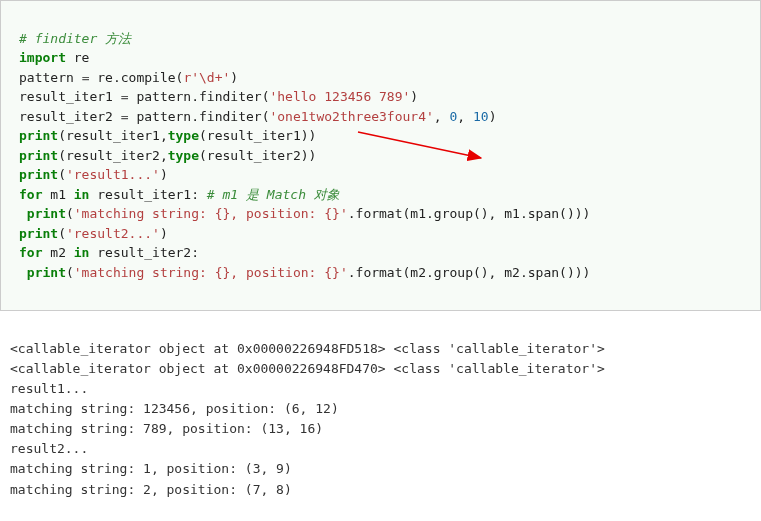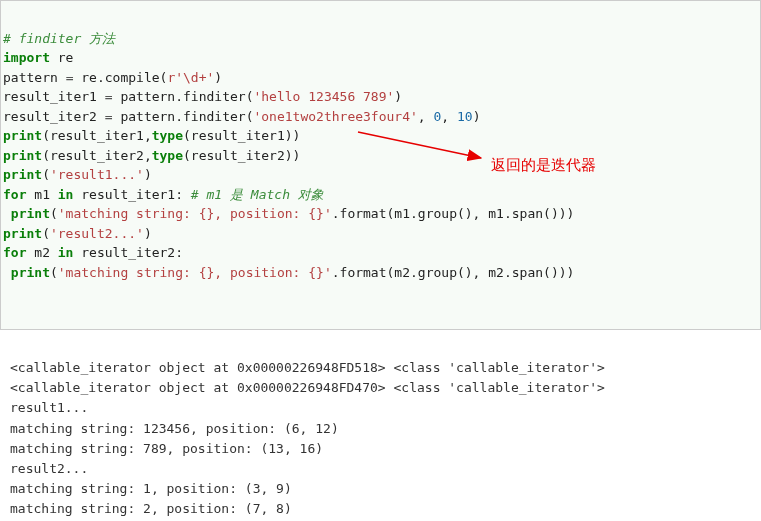--- a/index.html
+++ b/index.html
@@ -9,21 +9,21 @@
     }
     body {
       font-family: "Microsoft YaHei", "宋体", monospace;
       background: #fff;
       width: 761px;
       position: relative;
     }
     .code-block {
       background: #f7fbf7;
       border: 1px solid #ccc;
-      padding: 8px 2px;
+      padding: 8px 18px;
       font-size: 13px;
       line-height: 1.5;
       font-family: Consolas, monospace;
       white-space: pre;
       position: relative;
     }
     .output-block {
       padding: 8px 10px;
       font-size: 13px;
       line-height: 1.55;
@@ -85,21 +85,20 @@
 <span class="keyword">for</span><span class="plain"> m2 </span><span class="keyword">in</span><span class="plain"> result_iter2:</span>
 <span class="plain"> </span><span class="keyword">print</span><span class="plain">(</span><span class="str">'matching string: {}, position: {}'</span><span class="plain">.format(m2.group(), m2.span()))</span>
 <svg class="arrow" width="140" height="40">
   <defs>
     <marker id="ah" markerWidth="10" markerHeight="8" refX="9" refY="4" orient="auto">
       <path d="M0,0 L10,4 L0,8 Z" fill="#e60000"></path>
     </marker>
   </defs>
   <line x1="2" y1="4" x2="125" y2="30" stroke="#e60000" stroke-width="1.5" marker-end="url(#ah)"></line>
 </svg>
-<div class="annotation">返回的是迭代器</div>
 </div>
 
 <div class="output-block">
 <span>&lt;callable_iterator object at 0x00000226948FD518&gt; &lt;class 'callable_iterator'&gt;</span>
 <span>&lt;callable_iterator object at 0x00000226948FD470&gt; &lt;class 'callable_iterator'&gt;</span>
 <span>result1...</span>
 <span>matching string: 123456, position: (6, 12)</span>
 <span>matching string: 789, position: (13, 16)</span>
 <span>result2...</span>
 <span>matching string: 1, position: (3, 9)</span>

